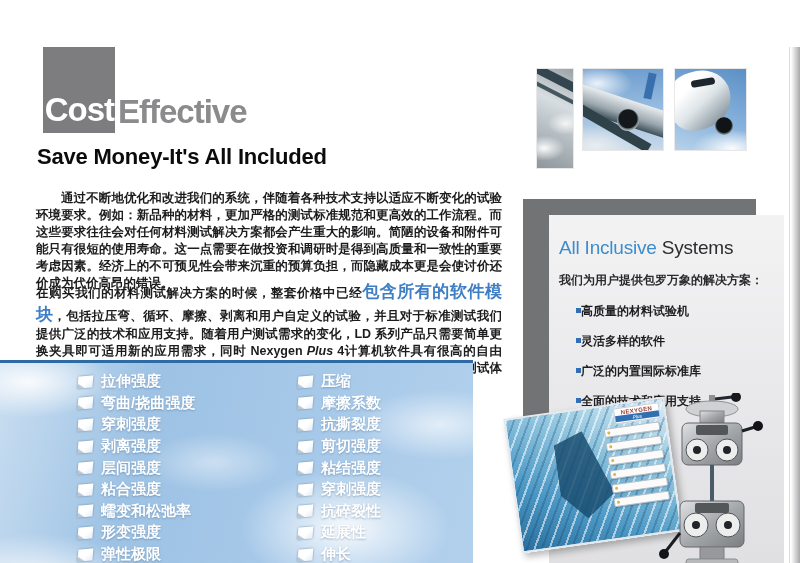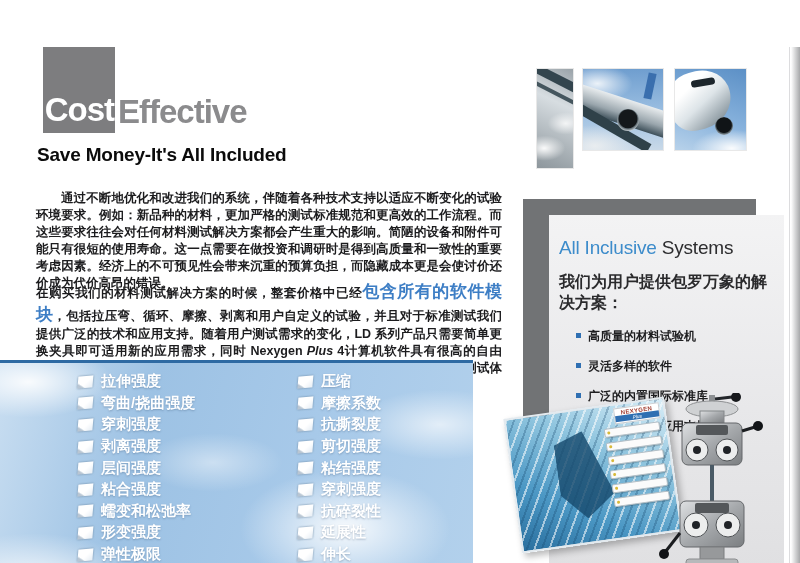--- a/index.html
+++ b/index.html
@@ -13,21 +13,21 @@
   .title-box {
     position:absolute; left:43px; top:0; width:72px; height:86px; background:#7d7d7f;
   }
   .title-box .word {
     position:absolute; right:1px; bottom:4px; color:#fff; font-size:33px; font-weight:bold; letter-spacing:-1px;
   }
   .title-rest {
     position:absolute; left:118px; top:46px; color:#8b8b8d; font-size:33px; font-weight:bold; letter-spacing:-1px;
   }
   .subtitle {
-    position:absolute; left:37px; top:97px; color:#0b0b0b; font-size:19px; font-weight:bold; letter-spacing:-.2px;
+    position:absolute; left:37px; top:97px; color:#0b0b0b; font-size:22px; font-weight:bold; letter-spacing:-.2px;
   }
 
   
   .photo { position:absolute; overflow:hidden; box-shadow:0 0 0 1px #e8e8e8; }
   .photo1 { left:537px; top:22px; width:36px; height:99px;
     background:
       radial-gradient(ellipse 30px 18px at 20% 80%, rgba(255,255,255,.95), rgba(255,255,255,0) 70%),
       radial-gradient(ellipse 26px 16px at 80% 55%, rgba(255,255,255,.8), rgba(255,255,255,0) 70%),
       linear-gradient(205deg,#9aa3a9 0%, #d7dde1 35%, #aeb6bb 70%, #8d969c 100%); }
   .photo1 .wing { position:absolute; left:-14px; top:6px; width:70px; height:9px; background:#33454e; transform:rotate(27deg); }
@@ -85,23 +85,23 @@
                clip-path:polygon(0 18%, 100% 100%, 0 100%); }
 
   
   .panel-shadow { position:absolute; left:523px; top:152px; width:233px; height:300px; background:#717375; }
   .panel { position:absolute; left:549px; top:168px; width:235px; height:352px;
            background:linear-gradient(180deg,#f3f3f4 0%, #e8e8ea 55%, #e0e0e2 100%); padding:22px 12px 0 10px; }
   .panel h3 { font-size:19px; font-weight:500; color:#2d2d2f; letter-spacing:-.2px; }
   .panel h3 .blue { color:#3d8ccb; }
   .panel .tagline { margin-top:5px; font-size:13.5px; font-weight:bold; color:#1f1f21; }
   .panel .tagline .tri { color:#2d6eb0; font-size:11px; }
-  .panel .intro { margin-top:13px; font-size:16px; font-weight:600; color:#2a2a2c; }
+  .panel .intro { margin-top:13px; font-size:12px; font-weight:600; color:#2a2a2c; }
   .panel ul { list-style:none; margin-top:14px; padding-left:17px; }
-  .panel ul li { display:flex; align-items:baseline; gap:7px; margin-bottom:13px; font-size:12px; font-weight:600; color:#1e1e20; }
+  .panel ul li { display:flex; align-items:baseline; margin-bottom:13px; font-size:12px; font-weight:600; color:#1e1e20; }
   .panel .sq { width:5px; height:5px; background:#2f6fb2; flex:0 0 auto; position:relative; top:-2px; }
 
   
   .screen { position:absolute; left:512px; top:360px; width:162px; height:136px; transform:rotate(-8deg);
             border:2px solid #e3eaef; box-shadow:3px 4px 7px rgba(0,0,0,.28); z-index:5;
             background:linear-gradient(210deg,#d8edf7 0%, #8ec4de 35%, #4b97c4 70%, #2a6f9e 100%); overflow:hidden; }
   .screen::before { content:""; position:absolute; inset:0;
             background:repeating-linear-gradient(118deg, rgba(255,255,255,.55) 0 2px, rgba(255,255,255,0) 2px 7px,
                        rgba(18,66,104,.28) 7px 9px, rgba(255,255,255,0) 9px 14px); }
   .screen .silhouette { position:absolute; left:28%; top:16%; width:34%; height:66%; background:#174a6e; opacity:.82;

